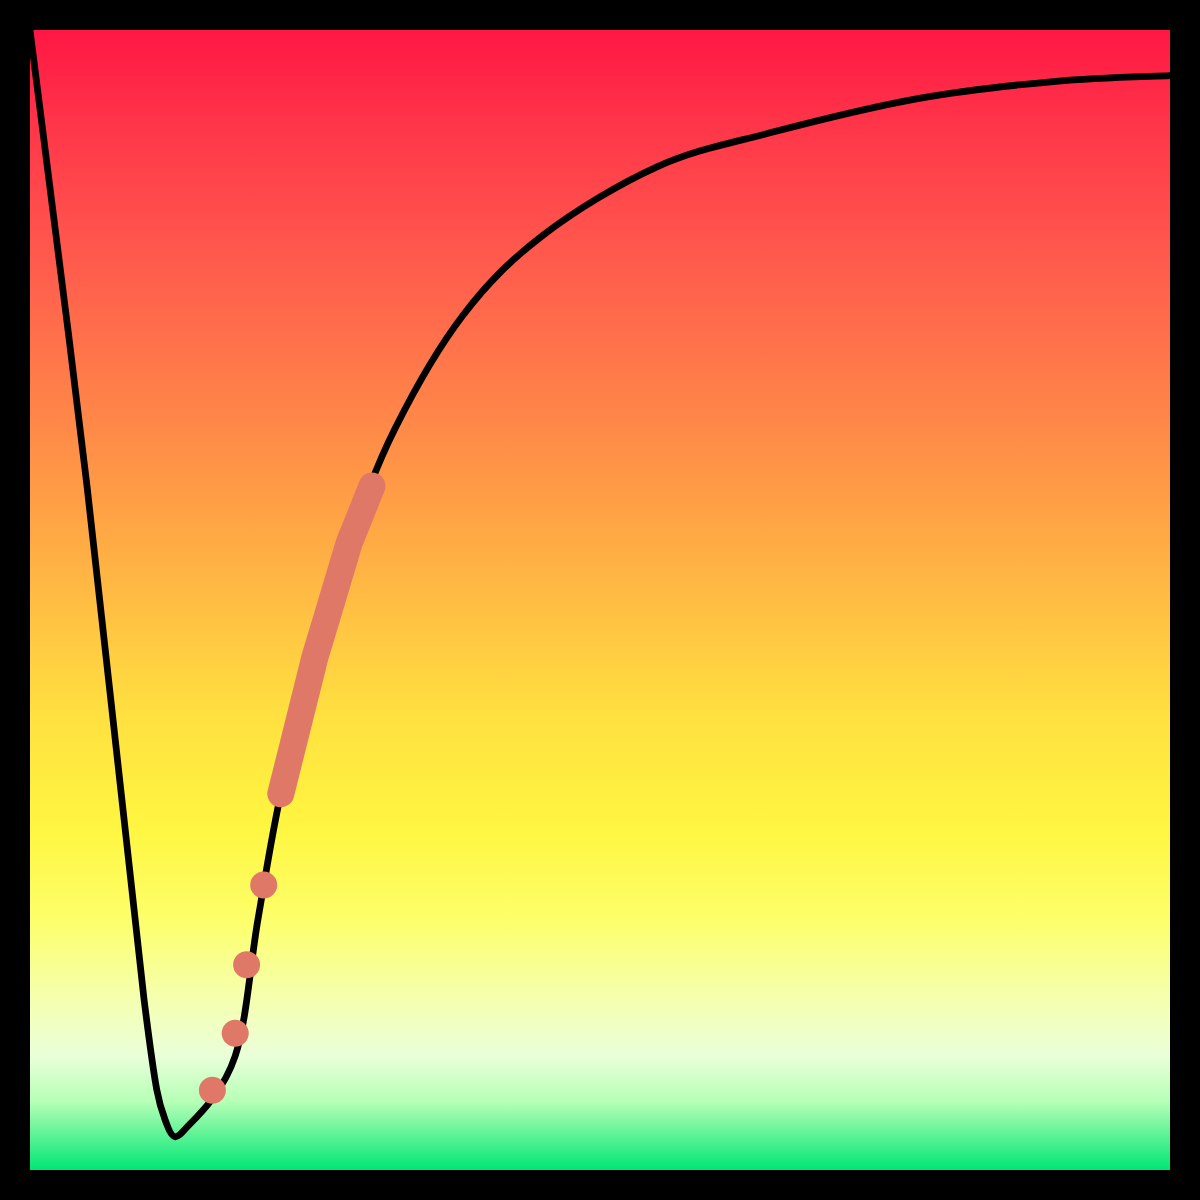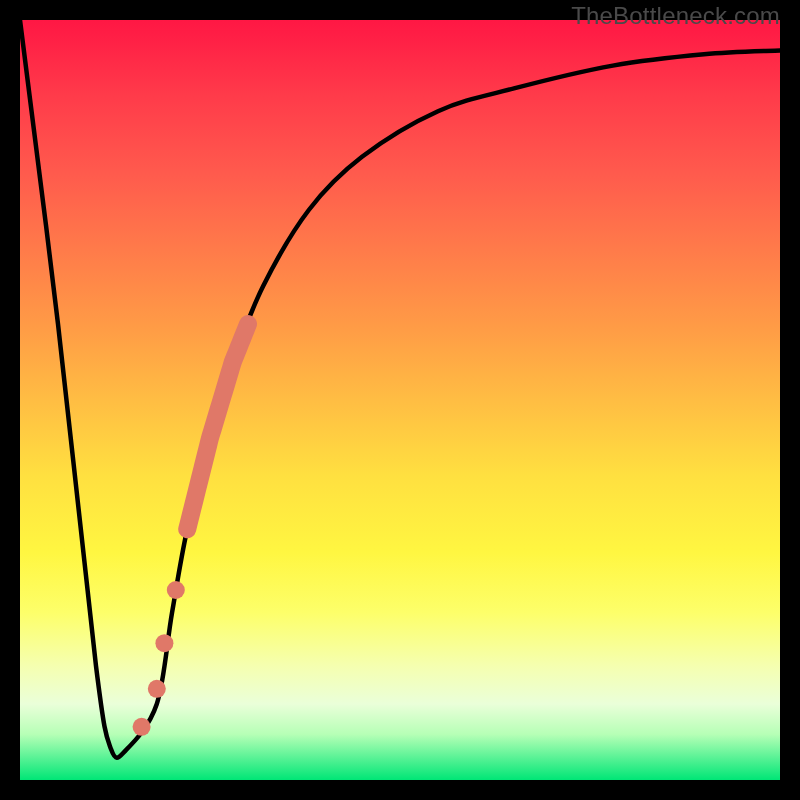--- a/index.html
+++ b/index.html
@@ -72,14 +72,13 @@
         </g>
       <g id="marker-group">
           <path d="M 167.2 509.2 C 167.62 507.51, 168.89 502.44, 169.73 499.07 C 170.58 495.69, 171.42 492.31, 172.27 488.93 C 173.11 485.56, 173.96 482.18, 174.80 478.80 C 175.64 475.42, 176.49 472.04, 177.33 468.67 C 178.18 465.29, 179.02 461.91, 179.87 458.53 C 180.71 455.16, 181.56 451.78, 182.40 448.40 C 183.24 445.02, 184.09 441.64, 184.93 438.27 C 185.78 434.89, 186.62 431.51, 187.47 428.13 C 188.31 424.76, 189.16 421.10, 190.00 418.00 C 190.84 414.90, 191.69 412.37, 192.53 409.56 C 193.38 406.74, 194.22 403.93, 195.07 401.11 C 195.91 398.30, 196.76 395.48, 197.60 392.67 C 198.44 389.85, 199.29 387.04, 200.13 384.22 C 200.98 381.41, 201.82 378.59, 202.67 375.78 C 203.51 372.96, 204.36 370.15, 205.20 367.33 C 206.04 364.52, 206.89 361.70, 207.73 358.89 C 208.58 356.07, 209.42 353.26, 210.27 350.44 C 211.11 347.63, 211.96 344.46, 212.80 342.00 C 213.64 339.54, 214.49 337.78, 215.33 335.67 C 216.18 333.56, 217.02 331.44, 217.87 329.33 C 218.71 327.22, 219.56 325.11, 220.40 323.00 C 221.24 320.89, 222.09 318.78, 222.93 316.67 C 223.78 314.56, 224.62 312.44, 225.47 310.33 C 226.31 308.22, 227.58 305.06, 228.00 304.00 " fill="none" stroke="#e07868" stroke-width="18" stroke-linecap="round"></path>
           <circle cx="155.79999999999998" cy="570" r="9" fill="#e07868"></circle>
           <circle cx="144.4" cy="623.2" r="9" fill="#e07868"></circle>
           <circle cx="136.79999999999998" cy="668.8" r="9" fill="#e07868"></circle>
           <circle cx="121.60000000000001" cy="706.8" r="9" fill="#e07868"></circle>
         </g>
     </svg>
   </div>
-  <div class="watermark">TheBottleneck.com</div>
 </div>
 
 </body></html>

